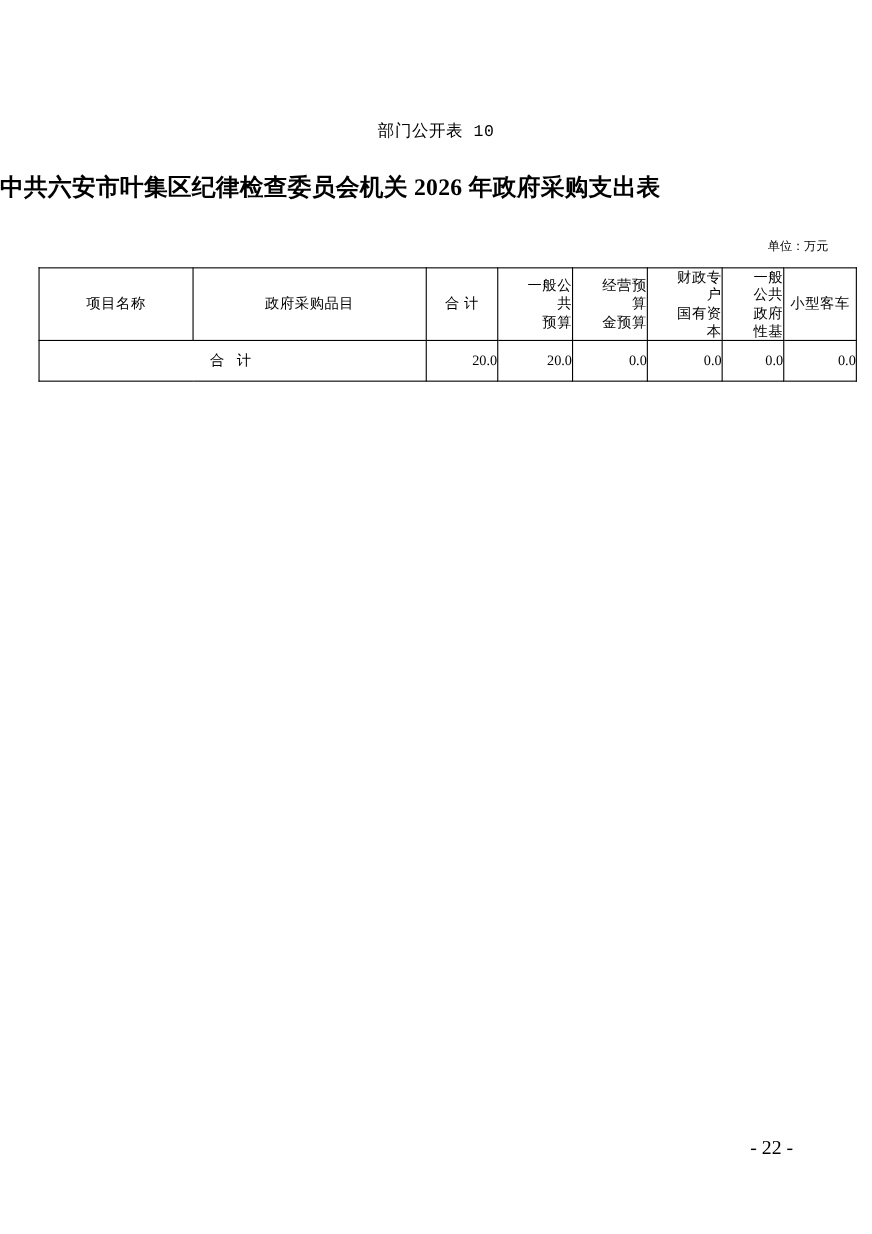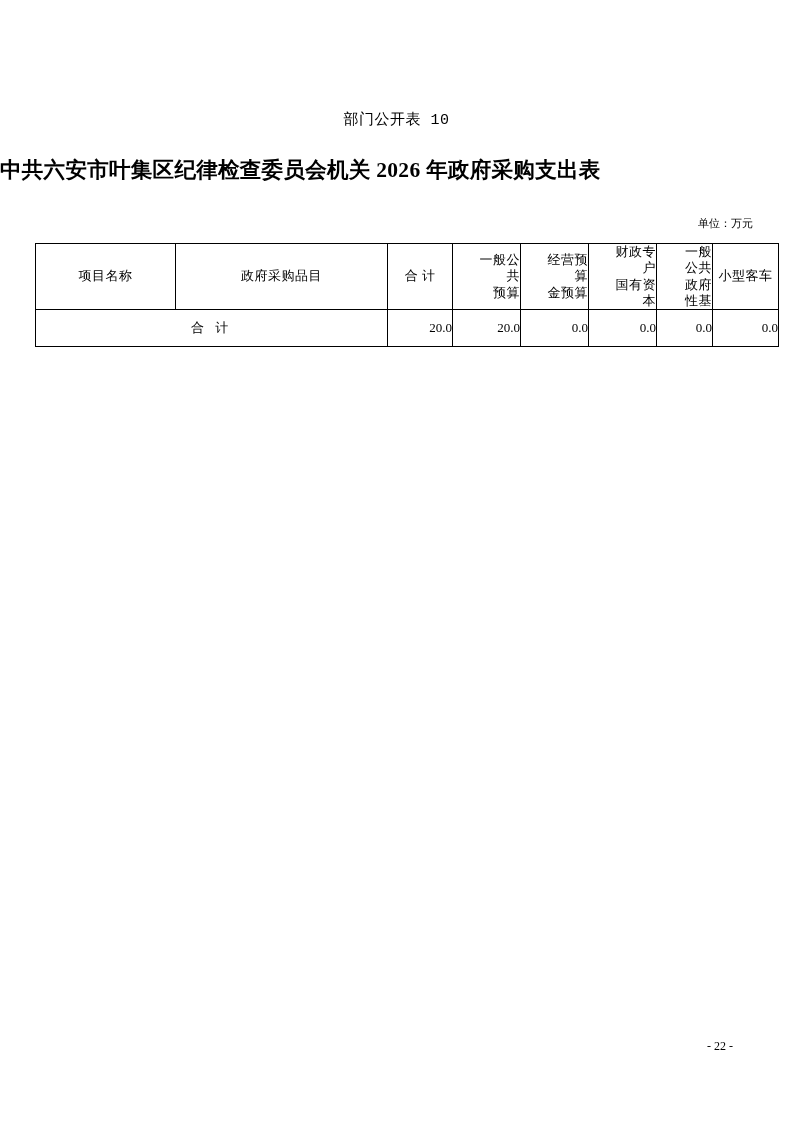--- a/index.html
+++ b/index.html
@@ -106,22 +106,22 @@
     font-size: 14px;
     font-weight: bold;
     letter-spacing: 4px;
   }
   .row-total td {
     height: 36px;
   }
   .page-number {
     position: absolute;
     bottom: 68px;
-    right: 60px;
-    font-size: 12px;
+    right: 72px;
+    font-size: 18px;
     font-family: "Liberation Serif", "DejaVu Serif", serif;
   }
 </style>
 </head>
 <body>
 
 <div class="page">
 
   <div class="header-note">部门公开表 10</div>
 

